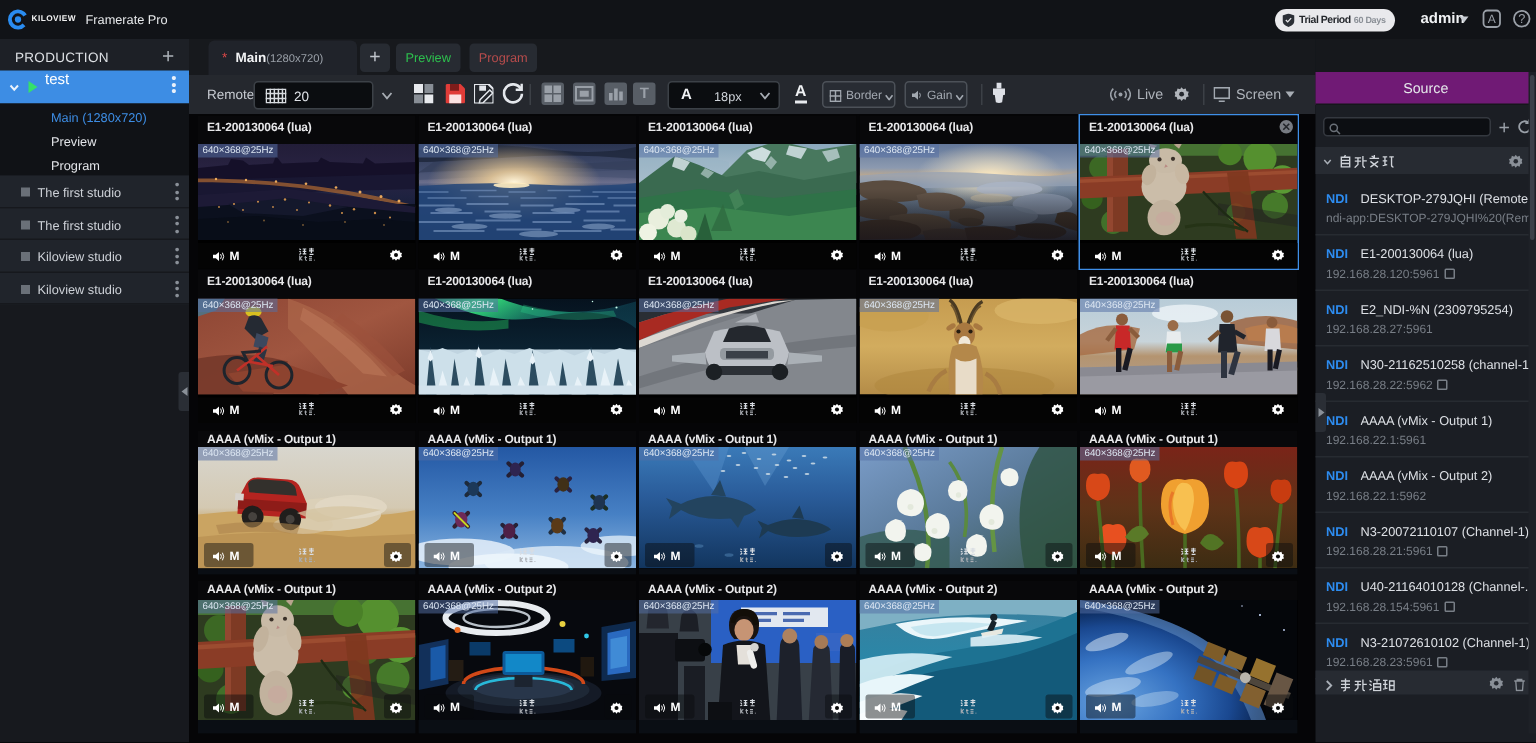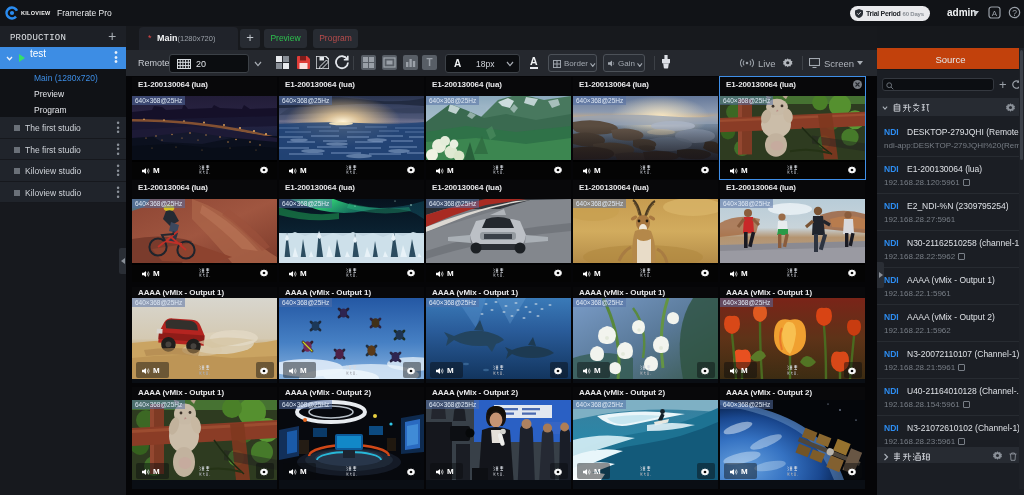--- a/index.html
+++ b/index.html
@@ -14,21 +14,21 @@
 #trial{position:absolute;left:850px;top:6px;height:15px;border-radius:7.5px;background:#e9e9ec;display:flex;align-items:center;padding:0 6px 0 5px;}
 #trial .sh{width:8px;height:9px;margin-right:3px;}
 #trial .t1{font-size:7px;color:#23262b;font-weight:bold;letter-spacing:-0.3px;}
 #trial .t2{font-size:6px;color:#8a8f96;margin-left:2px;font-weight:bold;letter-spacing:-0.2px;}
 #admin{position:absolute;left:947px;top:7px;font-size:10px;color:#f0f2f4;font-weight:bold;}
 #admincaret{position:absolute;left:973px;top:11px;width:0;height:0;border-left:3.5px solid transparent;border-right:3.5px solid transparent;border-top:4px solid #c8ccd2;}
 .topico{position:absolute;top:6px;width:13px;height:13px;color:#9aa0a8;}
 
 #lsb{position:absolute;left:0;top:26px;width:126px;height:469px;background:#17191e;z-index:20;}
 #prodrow{position:absolute;left:0;top:0;width:126px;height:21px;background:#1d2026;}
-#prodrow span{position:absolute;left:10px;top:6.5px;font-size:9px;color:#dde0e4;letter-spacing:.2px;font-family:Liberation Mono, monospace;}
+#prodrow span{position:absolute;left:10px;top:6.5px;font-size:9px;color:#dde0e4;letter-spacing:.2px;}
 #prodrow #prodplus{position:absolute;left:108px;top:3px;font-size:14px;color:#aab0b6;font-weight:300;}
 #testrow{position:absolute;left:0;top:21px;width:126px;height:22px;background:#3d8de4;}
 #testrow .ch{position:absolute;left:6px;top:8px;width:7px;height:7px;}
 #testrow .play{position:absolute;left:19px;top:7px;width:0;height:0;border-top:4px solid transparent;border-bottom:4px solid transparent;border-left:6px solid #35e06a;}
 #testrow .nm{position:absolute;left:30px;top:1px;font-size:10px;color:#fff;text-align:right;}
 #testrow .dots{position:absolute;left:114px;top:4px;color:#e8f0fa;font-size:10px;line-height:4.5px;text-align:center;width:4px;}
 #subtree{position:absolute;left:0;top:43px;width:126px;height:48px;background:#101216;}
 .subitem{position:absolute;left:34px;font-size:8.5px;color:#e4e6ea;}
 
 .studio{position:absolute;left:0;width:126px;height:21.5px;background:#20242b;border-bottom:1px solid #16181d;}
@@ -68,21 +68,21 @@
 .tfoot{position:absolute;left:0;bottom:0;width:100%;height:17px;background:#040404;}
 .tfoot.ov{background:rgba(4,6,10,.55);}
 .spk{position:absolute;left:10px;top:5px;width:8px;height:8px;}
 .mlab{position:absolute;left:21px;top:4px;font-size:8px;font-weight:bold;color:#fff;}
 .cstat{position:absolute;left:50%;top:1px;transform:translateX(-50%);text-align:center;color:#d8dce2;}
 .gear{position:absolute;right:9px;top:4.5px;width:8px;height:8px;}
 .selbox{outline:1.5px solid #3f8fe8;outline-offset:0px;}
 .closex{position:absolute;right:3px;top:3px;width:9px;height:9px;border-radius:50%;background:#777b82;color:#1a1c20;font-size:7px;line-height:9px;text-align:center;font-weight:bold;z-index:5;}
 
 #rsb{position:absolute;left:877px;top:26px;width:147px;height:469px;background:#1b1e24;z-index:20;}
-#srch{position:absolute;left:0;top:22px;width:147px;height:22px;background:#c2410c;border-bottom:1px solid #15171b;}
+#srch{position:absolute;left:0;top:22px;width:147px;height:22px;background:#701a75;border-bottom:1px solid #15171b;}
 #rsbtop{position:absolute;left:0;top:0;width:147px;height:22px;background:#16181c;}
 #srch span{position:absolute;left:0;width:147px;text-align:center;top:5.5px;font-size:9.5px;color:#e4e7ea;}
 #sbox{position:absolute;left:5px;top:52px;width:112px;height:13px;background:#0c0e12;border:1px solid #34383f;border-radius:3px;}
 #splus{position:absolute;left:122px;top:51px;font-size:13px;color:#9aa0a8;font-weight:300;}
 #srefresh{position:absolute;left:134px;top:53px;width:11px;height:11px;}
 #autorow{position:absolute;left:0;top:72px;width:147px;height:18px;background:#272b32;}
 #autorow .c{position:absolute;left:5px;top:7px;width:6px;height:6px;}
 .srcitem{position:absolute;left:0;width:147px;height:37px;border-bottom:1px solid #272b31;}
 .srcitem .ndi{position:absolute;left:7px;top:6.5px;font-size:8.5px;font-weight:bold;color:#2d8cf0;}
 .srcitem .nm{position:absolute;left:30px;top:6.5px;font-size:8.5px;color:#dde0e5;white-space:nowrap;overflow:hidden;width:114px;}

